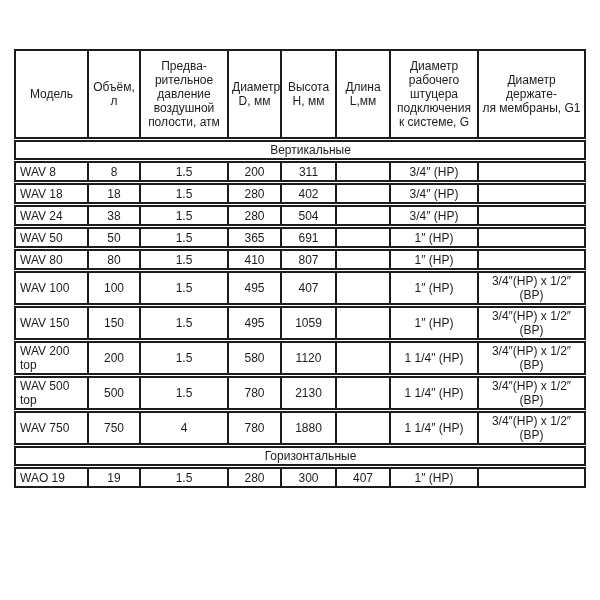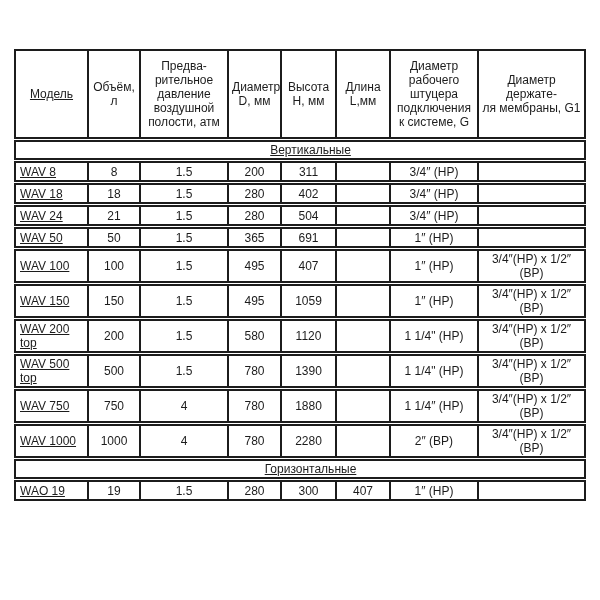--- a/index.html
+++ b/index.html
@@ -11,21 +11,21 @@
     position:absolute; left:14px; top:48px; width:572px;
     border-collapse:separate; border-spacing:0 1px; table-layout:fixed;
     font-size:12px; color:#1c1c1c;
   }
   table.spec th, table.spec td {
     border:2px solid #1c1c1c; border-left-width:1px; border-right-width:1px;
     padding:1px 3px; text-align:center; vertical-align:middle;
     font-weight:normal; white-space:pre-line; line-height:14px;
     overflow:hidden; background:#ffffff;
   }
-  table.spec th:first-child, table.spec td:first-child { border-left-width:2px;text-decoration:underline; }
+  table.spec th:first-child, table.spec td:first-child { border-left-width:2px; }
   table.spec th:last-child,  table.spec td:last-child  { border-right-width:2px; }
   table.spec thead th { height:84px; }
   tr.data-row td { height:15px; }
   tr.data-row td.model-cell { text-align:left; padding-left:4px; }
   tr.section-row td { height:14px; line-height:14px;padding-left:24px; }
 </style>
 </head>
 <body>
 
 <div class="canvas">
@@ -84,34 +84,44 @@
           <td>18</td>
           <td>1.5</td>
           <td>280</td>
           <td>402</td>
           <td></td>
           <td>3/4″ (HP)</td>
           <td></td>
         </tr>
         <tr class="data-row">
           <td class="model-cell">WAV 24</td>
-          <td>21</td>
+          <td>38</td>
           <td>1.5</td>
           <td>280</td>
           <td>504</td>
           <td></td>
           <td>3/4″ (HP)</td>
           <td></td>
         </tr>
         <tr class="data-row">
           <td class="model-cell">WAV 50</td>
           <td>50</td>
           <td>1.5</td>
           <td>365</td>
           <td>691</td>
+          <td></td>
+          <td>1″ (HP)</td>
+          <td></td>
+        </tr>
+        <tr class="data-row">
+          <td class="model-cell">WAV 80</td>
+          <td>80</td>
+          <td>1.5</td>
+          <td>410</td>
+          <td>807</td>
           <td></td>
           <td>1″ (HP)</td>
           <td></td>
         </tr>
         <tr class="data-row">
           <td class="model-cell">WAV 100</td>
           <td>100</td>
           <td>1.5</td>
           <td>495</td>
           <td>407</td>
@@ -137,43 +147,33 @@
           <td>1120</td>
           <td></td>
           <td>1 1/4" (HP)</td>
           <td>3/4″(HP) x 1/2″(BP)</td>
         </tr>
         <tr class="data-row">
           <td class="model-cell">WAV 500 top</td>
           <td>500</td>
           <td>1.5</td>
           <td>780</td>
-          <td>1390</td>
+          <td>2130</td>
           <td></td>
           <td>1 1/4" (HP)</td>
           <td>3/4″(HP) x 1/2″(BP)</td>
         </tr>
         <tr class="data-row">
           <td class="model-cell">WAV 750</td>
           <td>750</td>
           <td>4</td>
           <td>780</td>
           <td>1880</td>
           <td></td>
           <td>1 1/4″ (HP)</td>
-          <td>3/4″(HP) x 1/2″(BP)</td>
-        </tr>
-        <tr class="data-row">
-          <td class="model-cell">WAV 1000</td>
-          <td>1000</td>
-          <td>4</td>
-          <td>780</td>
-          <td>2280</td>
-          <td></td>
-          <td>2″ (BP)</td>
           <td>3/4″(HP) x 1/2″(BP)</td>
         </tr>
         <tr class="section-row">
           <td colspan="8">Горизонтальные</td>
         </tr>
         <tr class="data-row">
           <td class="model-cell">WAO 19</td>
           <td>19</td>
           <td>1.5</td>
           <td>280</td>

